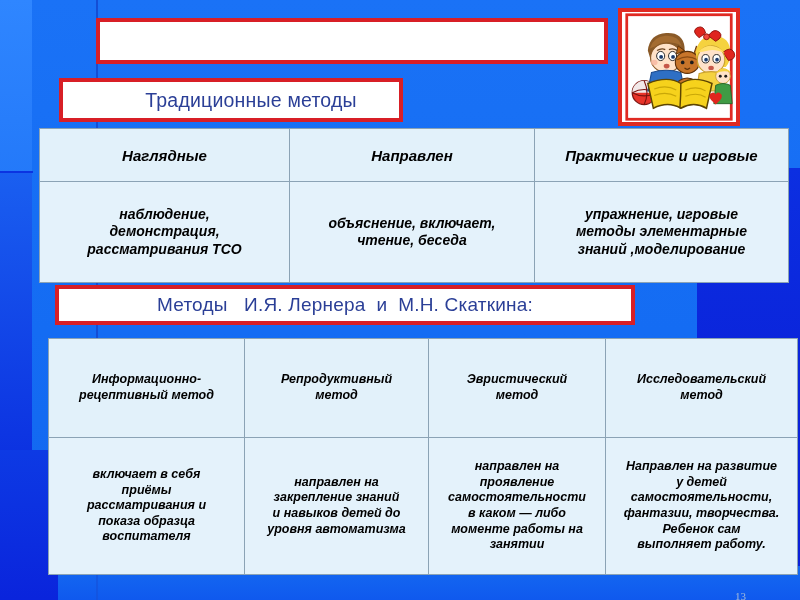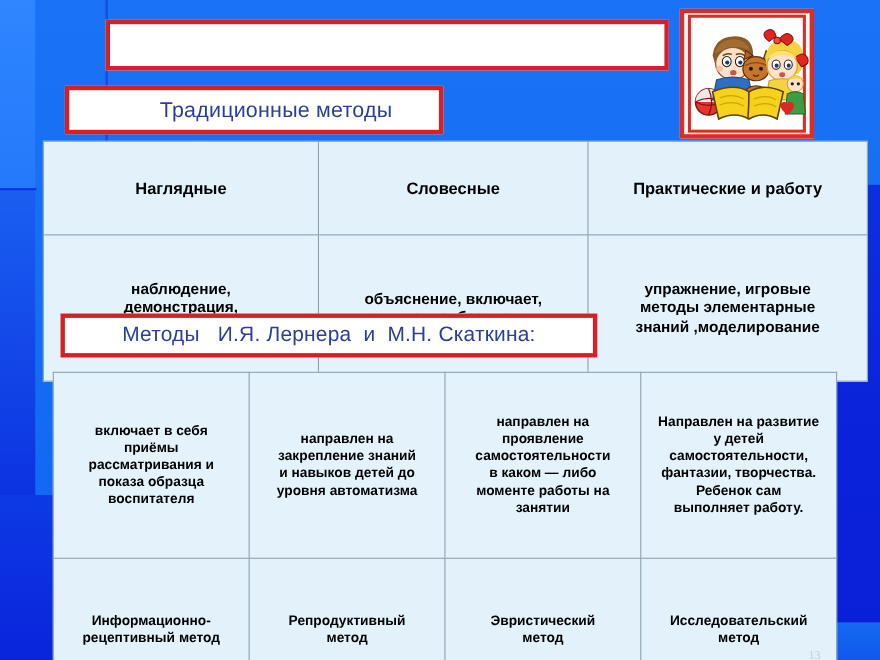--- a/index.html
+++ b/index.html
@@ -95,42 +95,43 @@
   .callout-title-empty {
     left: 96px; top: 18px; width: 512px; height: 46px;
   }
   .callout-traditional {
     left: 59px; top: 78px; width: 344px; height: 44px;
     font-size: 19.5px;
     letter-spacing: .2px;
     padding-left: 40px;
   }
   .callout-lerner {
-    left: 55px; top: 285px; width: 488px; height: 40px;
+    left: 55px; top: 285px; width: 580px; height: 40px;
     font-size: 19px;
     letter-spacing: .2px;
   }
 
   
   .data-table {
     position: absolute;
     border-collapse: collapse;
     background: #e2f1fa;
     box-sizing: border-box;
     table-layout: fixed;
     border: 1px solid #8ba3b5;
   }
   .data-table td {
     border: 1px solid #8ba3b5;
     text-align: center;
     vertical-align: middle;
     color: #000000;
     font-weight: bold;
     background: #e3f2fb;
-    padding: 18px 4px;
+    padding: 2px 4px;
+    font-style: italic;
   }
   .data-table td.head-cell {
     font-size: 14.5px;
     background: #e2f1fa;
   }
   .data-table td.body-cell {
     font-size: 13.5px;
     line-height: 1.22;
     background: #e4f2fb;
   }
@@ -263,24 +264,24 @@
 
   <div class="callout callout-traditional">Традиционные методы</div>
 
   <table id="table-traditional" class="data-table">
     <tbody>
       <tr>
         <td class="head-cell" style="width:241px">
           <span class="cell-text">Наглядные</span>
         </td>
         <td class="head-cell" style="width:236px">
-          <span class="cell-text">Словесные</span>
+          <span class="cell-text">Направлен</span>
         </td>
         <td class="head-cell" style="width:245px">
-          <span class="cell-text">Практические и работу</span>
+          <span class="cell-text">Практические и игровые</span>
         </td>
       </tr>
       <tr>
         <td class="body-cell">
           <span class="cell-text">наблюдение,
 демонстрация,
 рассматривания ТСО</span>
         </td>
         <td class="body-cell">
           <span class="cell-text">объяснение, включает,
@@ -292,20 +293,38 @@
 знаний ,моделирование</span>
         </td>
       </tr>
     </tbody>
   </table>
 
   <div class="callout callout-lerner">Методы   И.Я. Лернера  и  М.Н. Скаткина:</div>
 
   <table id="table-lerner" class="data-table">
     <tbody>
+      <tr>
+        <td class="head-cell" style="width:187px">
+          <span class="cell-text">Информационно-
+рецептивный метод</span>
+        </td>
+        <td class="head-cell" style="width:175px">
+          <span class="cell-text">Репродуктивный
+метод</span>
+        </td>
+        <td class="head-cell" style="width:168px">
+          <span class="cell-text">Эвристический
+метод</span>
+        </td>
+        <td class="head-cell" style="width:183px">
+          <span class="cell-text">Исследовательский
+метод</span>
+        </td>
+      </tr>
       <tr>
         <td class="body-cell">
           <span class="cell-text">включает в себя
 приёмы
 рассматривания и
 показа образца
 воспитателя</span>
         </td>
         <td class="body-cell">
           <span class="cell-text">направлен на
@@ -323,36 +342,18 @@
         </td>
         <td class="body-cell">
           <span class="cell-text">Направлен на развитие
 у детей
 самостоятельности,
 фантазии, творчества.
 Ребенок сам
 выполняет  работу.</span>
         </td>
       </tr>
-      <tr>
-        <td class="head-cell" style="width:187px">
-          <span class="cell-text">Информационно-
-рецептивный метод</span>
-        </td>
-        <td class="head-cell" style="width:175px">
-          <span class="cell-text">Репродуктивный
-метод</span>
-        </td>
-        <td class="head-cell" style="width:168px">
-          <span class="cell-text">Эвристический
-метод</span>
-        </td>
-        <td class="head-cell" style="width:183px">
-          <span class="cell-text">Исследовательский
-метод</span>
-        </td>
-      </tr>
     </tbody>
   </table>
 
   <div id="page-number">13</div>
 
 </div>
 
 </body></html>

